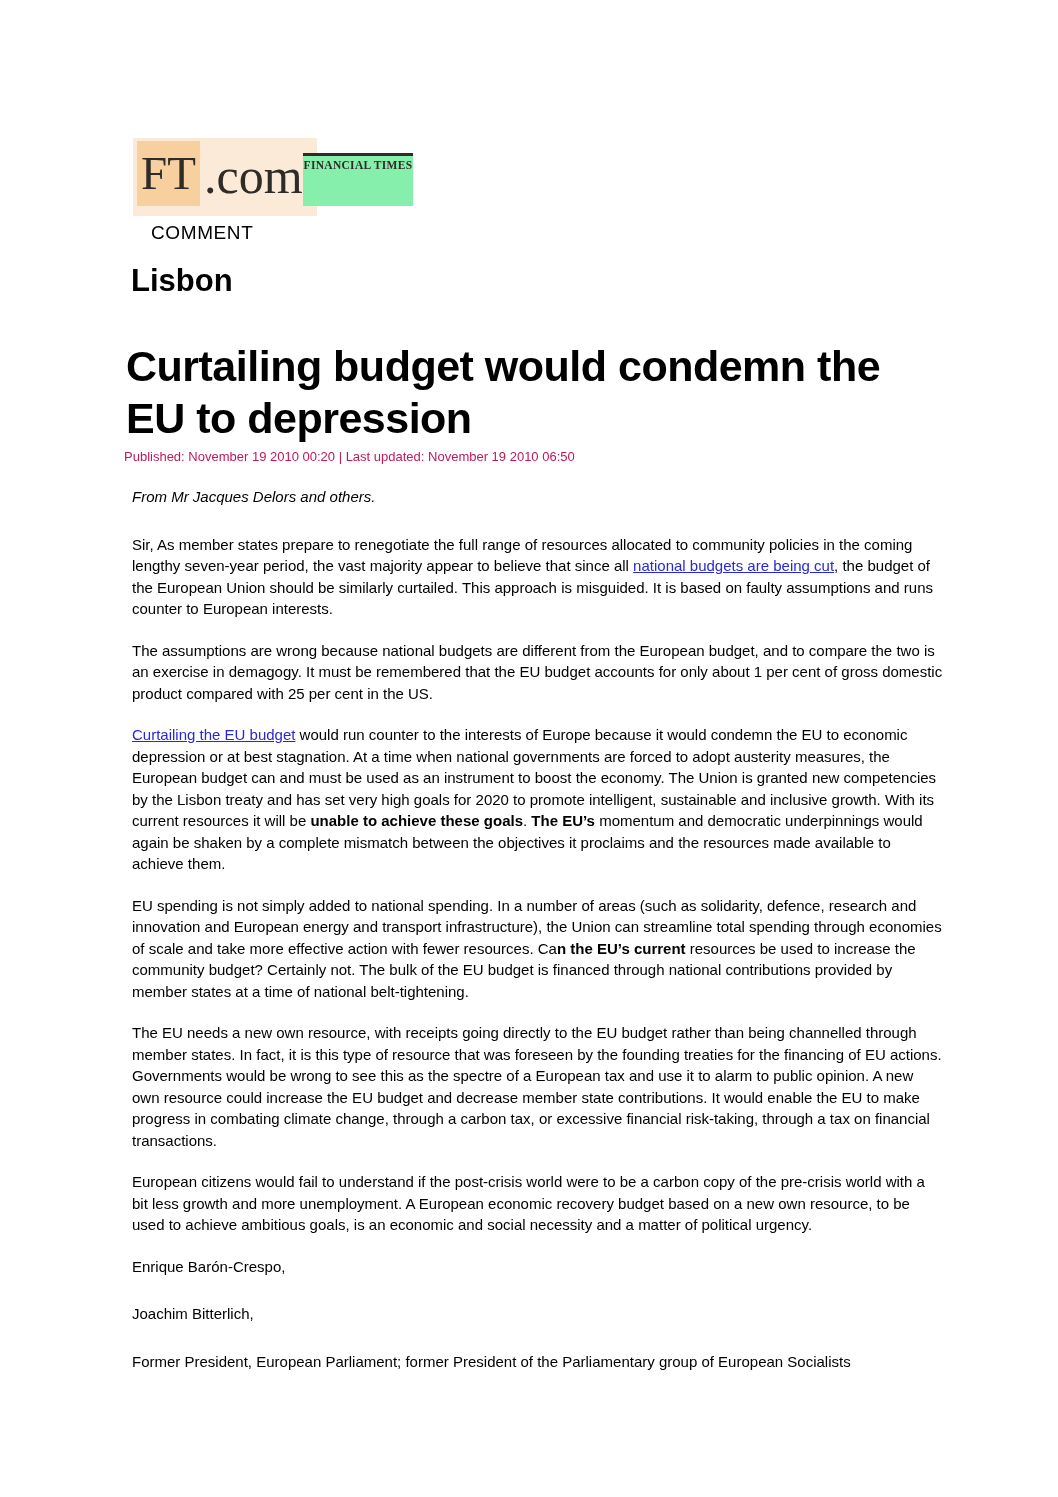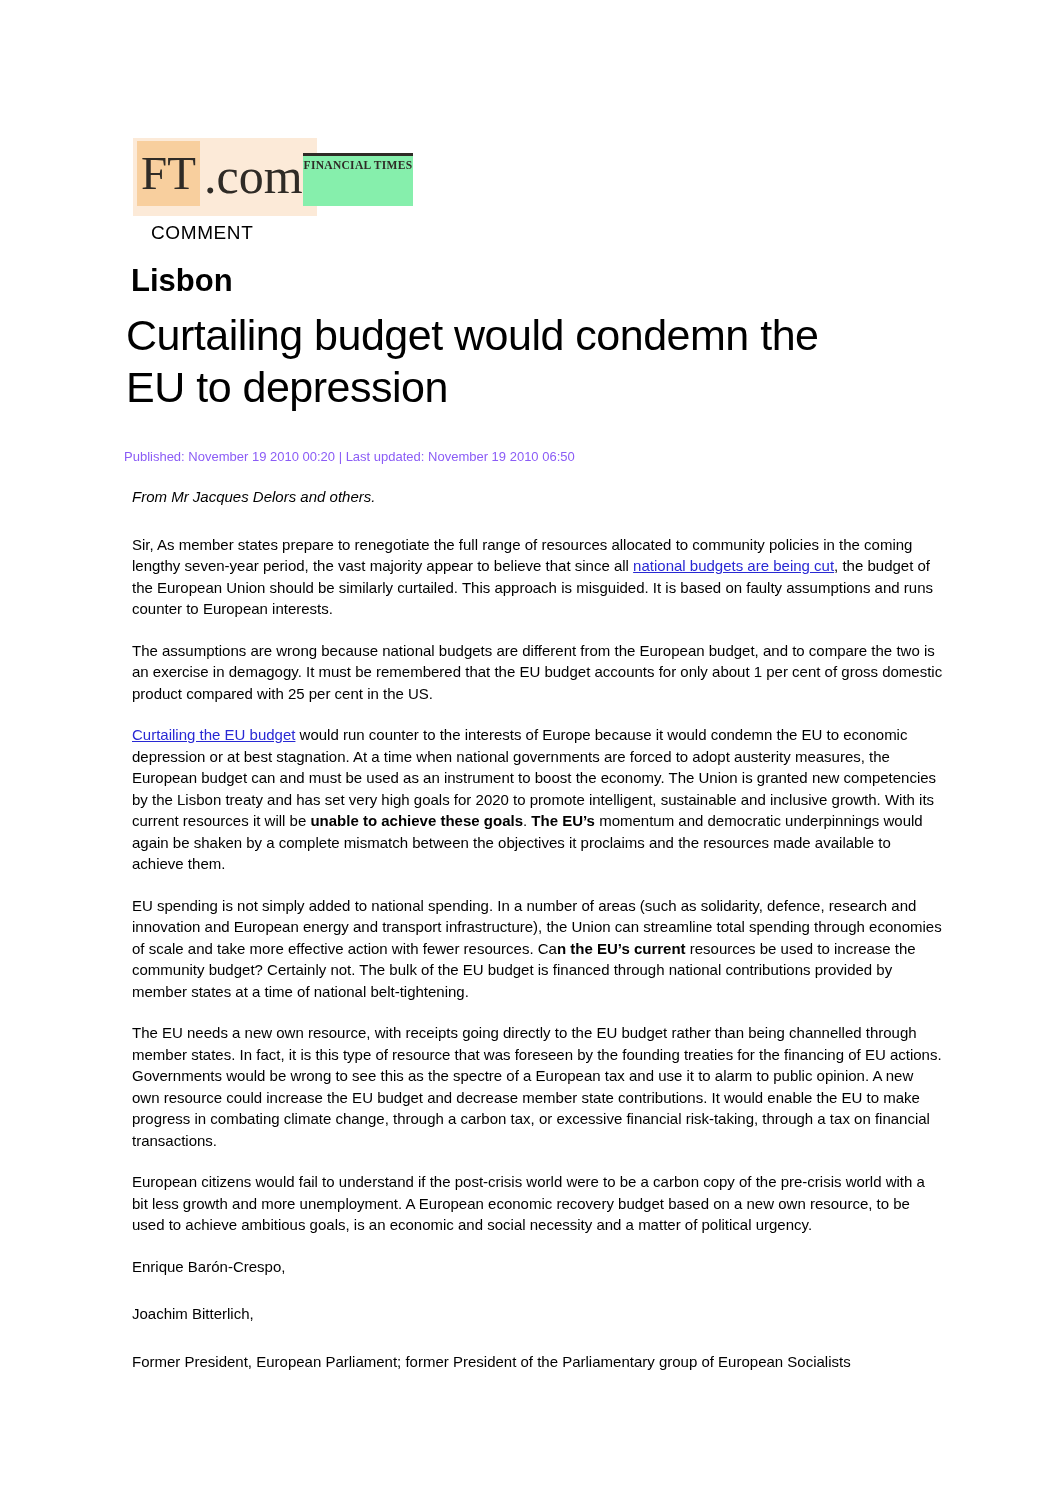--- a/index.html
+++ b/index.html
@@ -81,35 +81,35 @@
     position: absolute;
     left: 131px;
     top: 263px;
     font-size: 31px;
     font-weight: bold;
     color: #000000;
   }
   .headline {
     position: absolute;
     left: 126px;
-    top: 309px;
+    top: 340px;
     width: 830px;
     font-size: 43px;
-    font-weight: normal;
+    font-weight: bold;
     line-height: 52px;
     letter-spacing: -0.5px;
     color: #000000;
   }
   .headline span { display: block; }
   .pub-line {
     position: absolute;
     left: 124px;
     top: 449px;
     font-size: 13px;
-    color: #8b5cf6;
+    color: #be185d;
   }
 
   
   .article-body {
     position: absolute;
     left: 132px;
     top: 486px;
     width: 812px;
     font-size: 15px;
     line-height: 21.5px;

